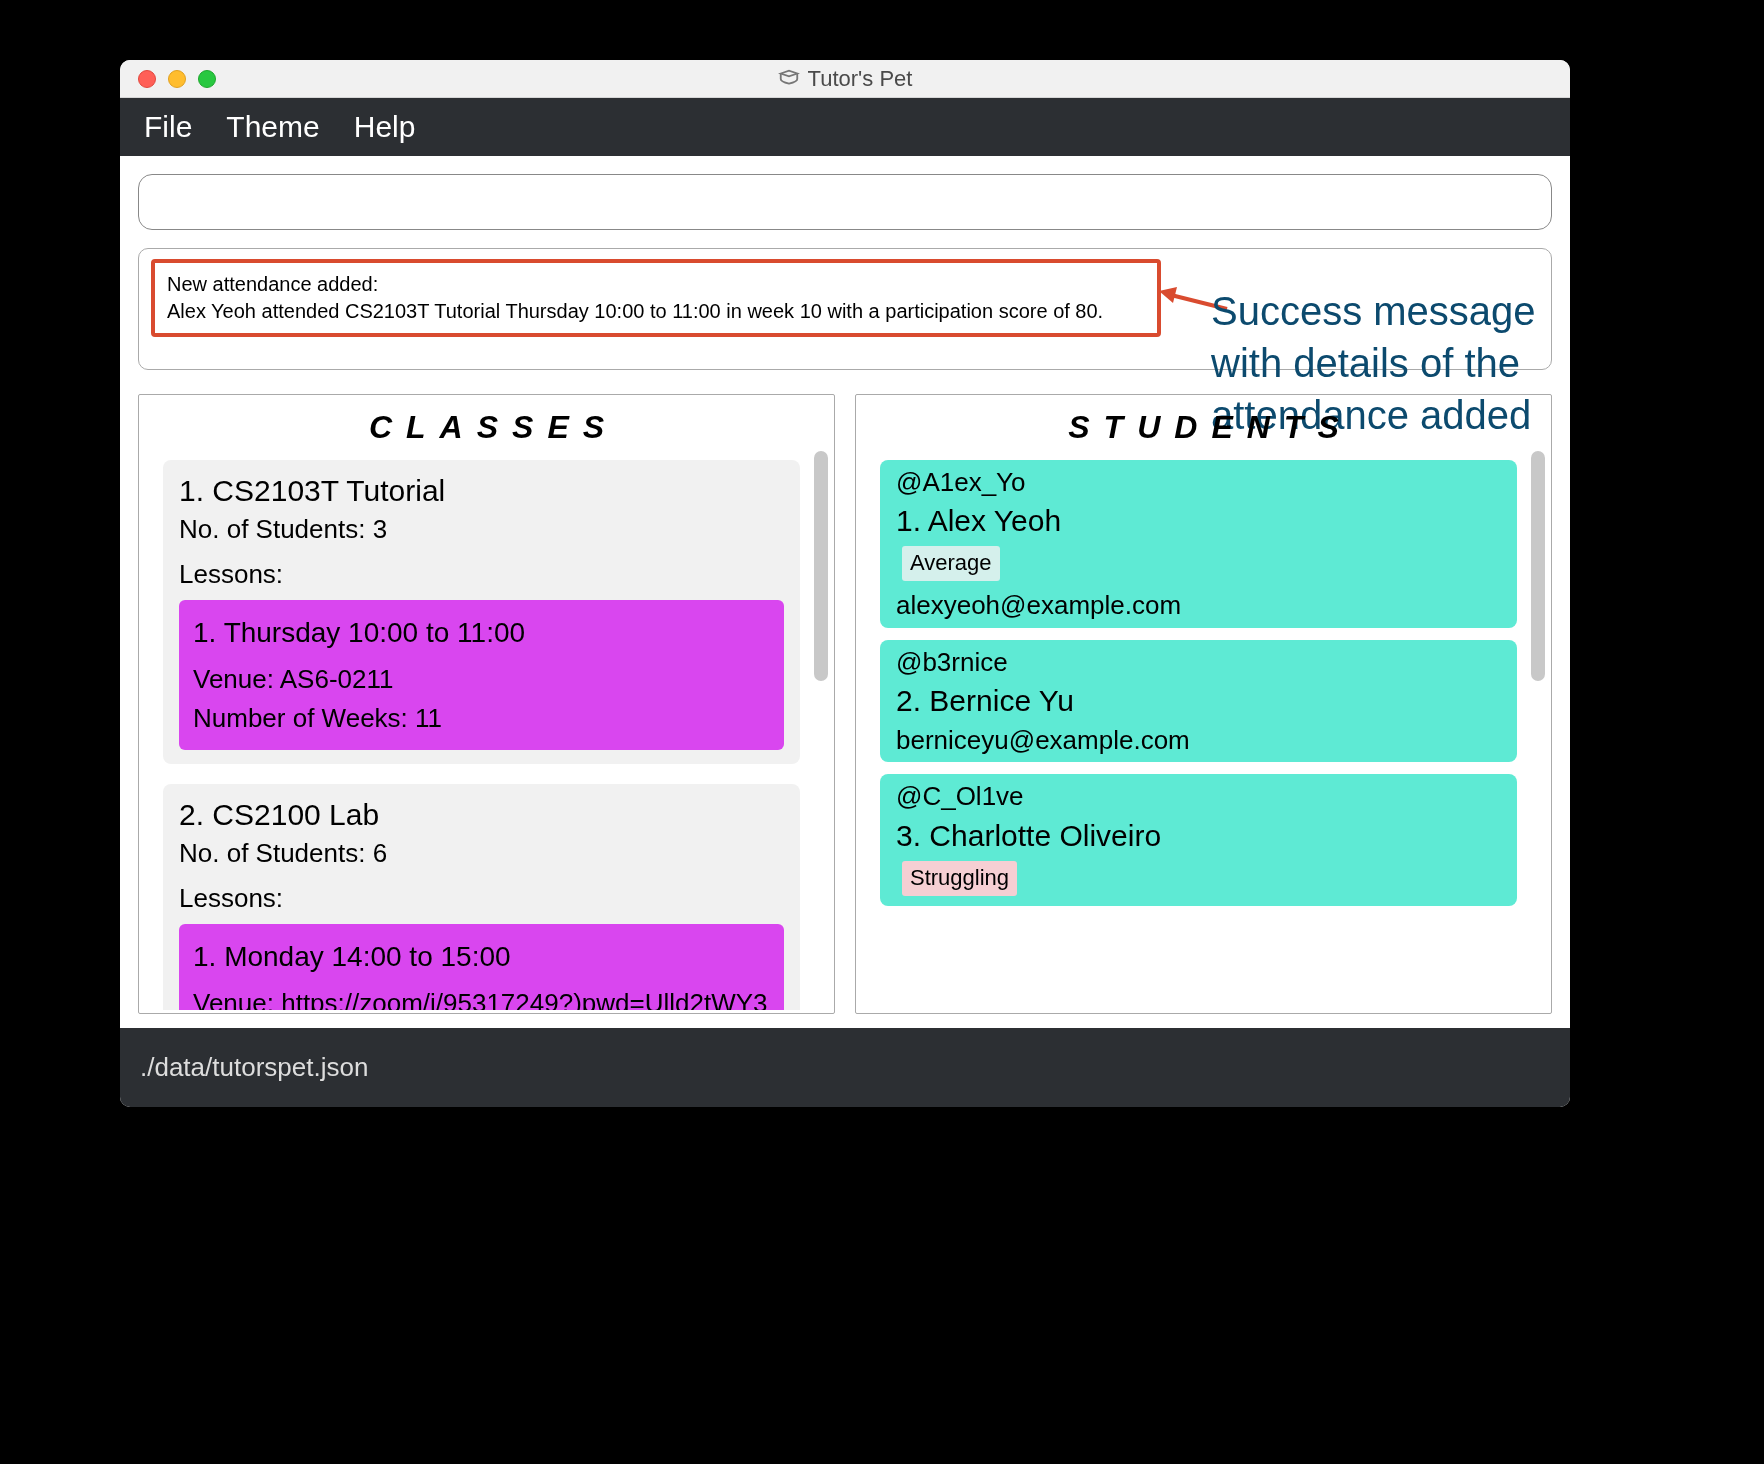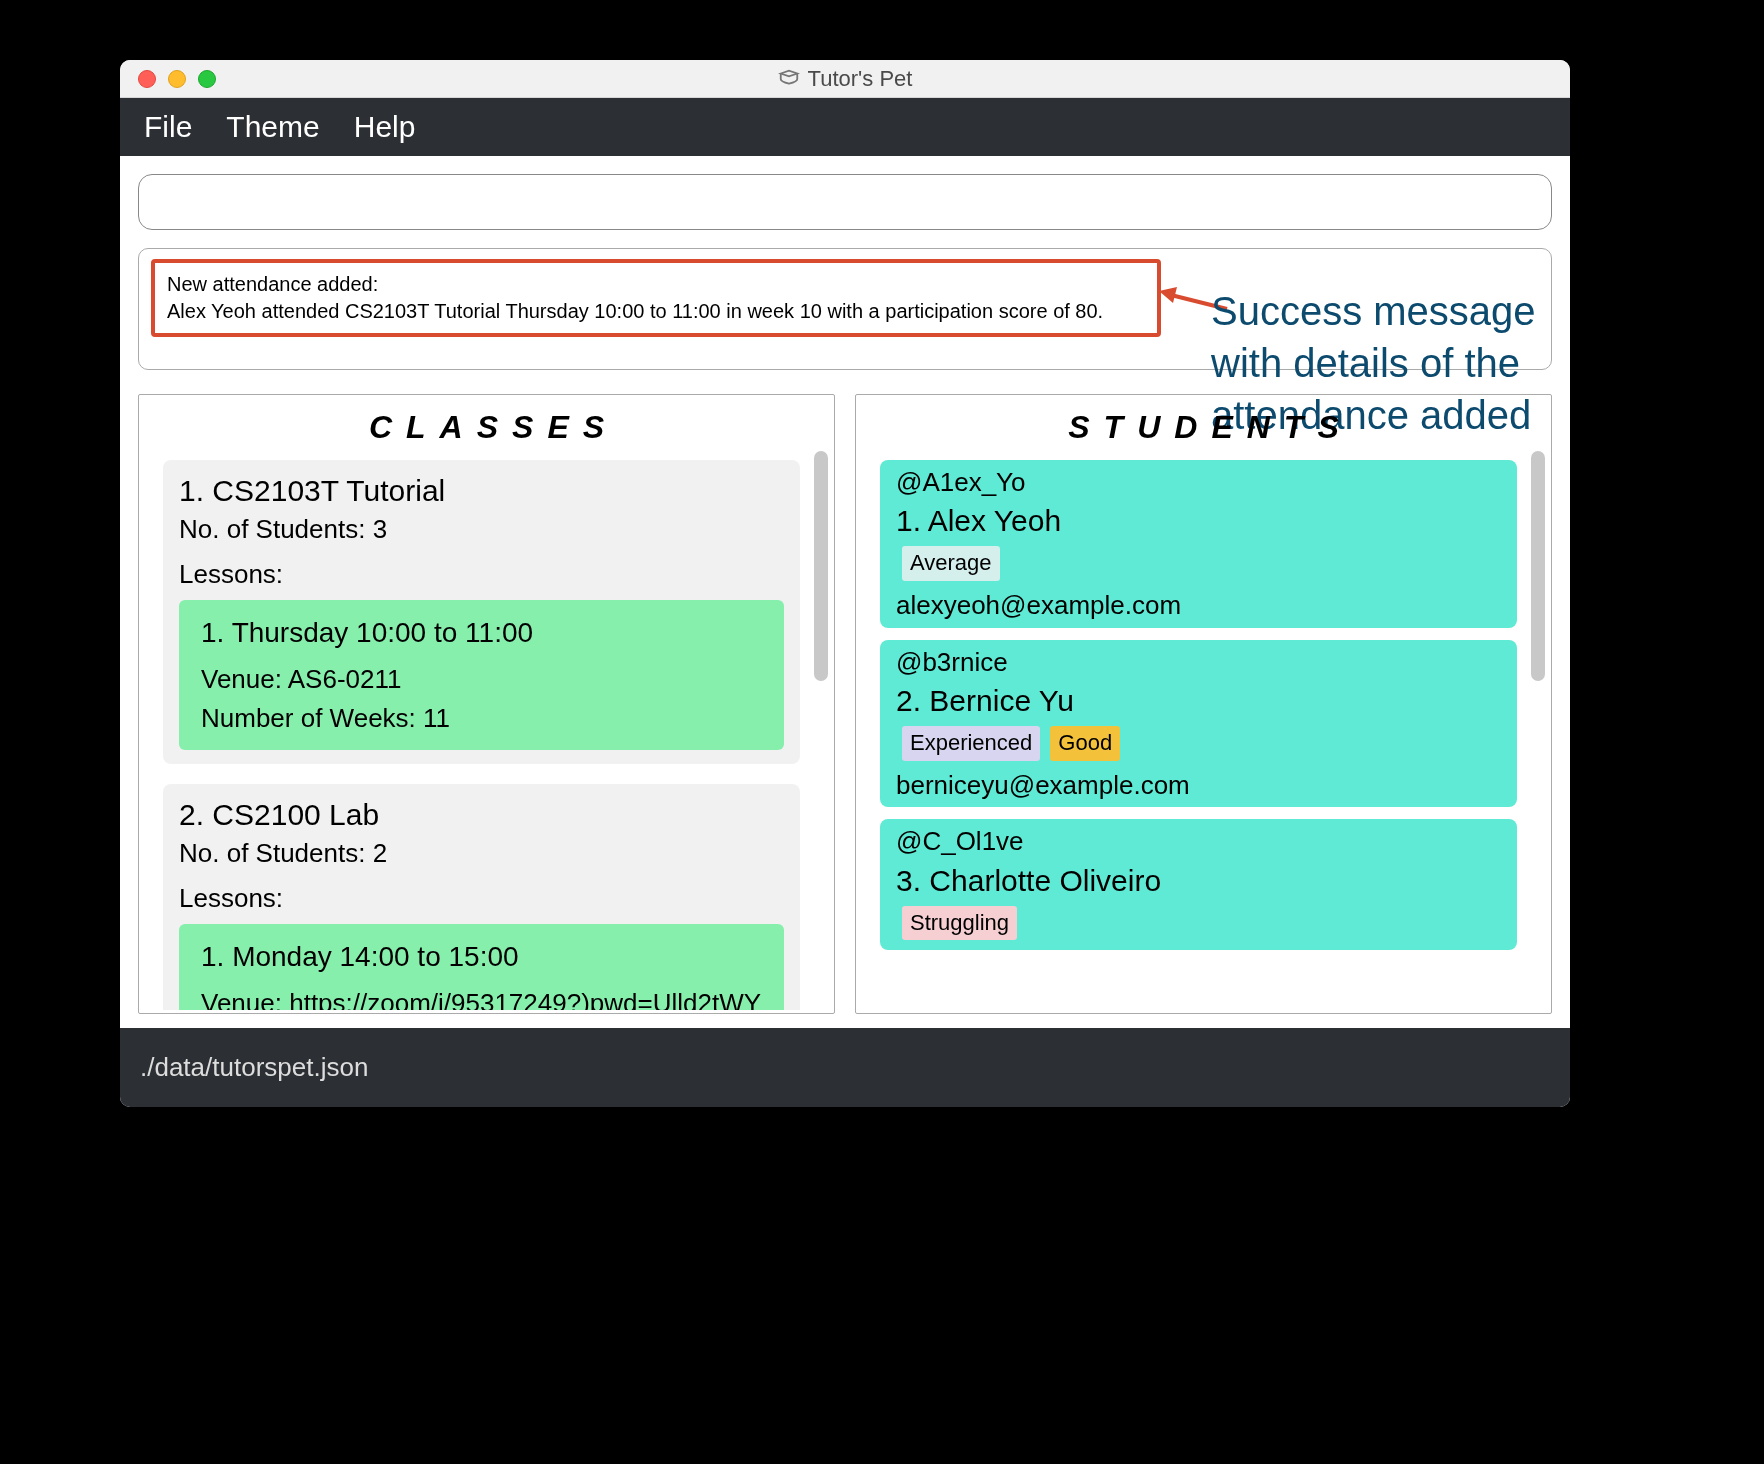--- a/index.html
+++ b/index.html
@@ -147,23 +147,23 @@
   .class-card {
     background: #f1f1f1;
     border-radius: 8px;
     padding: 14px 16px 14px 16px;
     margin-bottom: 20px;
   }
   .class-card .row1 { font-size: 30px; margin-bottom: 6px; }
   .class-card .row2 { font-size: 26px; margin-bottom: 14px; }
   .class-card .row3 { font-size: 26px; margin-bottom: 10px; }
   .lesson {
-    background: #86efac;
+    background: #d946ef;
     border-radius: 6px;
-    padding: 12px 22px;
+    padding: 12px 14px;
     font-size: 26px;
     line-height: 1.5;
     word-break: break-all;
   }
   .lesson .ltitle { font-size: 28px; margin-bottom: 6px; }
   .student-card {
     background: #5eead4;
     border-radius: 8px;
     padding: 4px 16px;
     margin-bottom: 12px;
@@ -244,21 +244,21 @@
             <div class="row3">Lessons:</div>
             <div class="lesson">
               <div class="ltitle">1. Thursday 10:00 to 11:00</div>
               <div>Venue: AS6-0211</div>
               <div>Number of Weeks: 11</div>
             </div>
           </div>
 
           <div class="class-card">
             <div class="row1">2.  CS2100 Lab</div>
-            <div class="row2">No. of Students:  2</div>
+            <div class="row2">No. of Students:  6</div>
             <div class="row3">Lessons:</div>
             <div class="lesson">
               <div class="ltitle">1. Monday 14:00 to 15:00</div>
               <div>Venue: https://zoom/j/95317249?)pwd=Ulld2tWY3MwM</div>
             </div>
           </div>
 
         </div>
       </div>
 
@@ -272,24 +272,20 @@
             <div class="sname">1.  Alex Yeoh</div>
             <div class="tags">
               <span class="tag tag-avg">Average</span>
             </div>
             <div>alexyeoh@example.com</div>
           </div>
 
           <div class="student-card">
             <div>@b3rnice</div>
             <div class="sname">2.  Bernice Yu</div>
-            <div class="tags">
-              <span class="tag tag-exp">Experienced</span>
-              <span class="tag tag-good">Good</span>
-            </div>
             <div>berniceyu@example.com</div>
           </div>
 
           <div class="student-card">
             <div>@C_Ol1ve</div>
             <div class="sname">3.  Charlotte Oliveiro</div>
             <div class="tags">
               <span class="tag tag-strug">Struggling</span>
             </div>
           </div>

